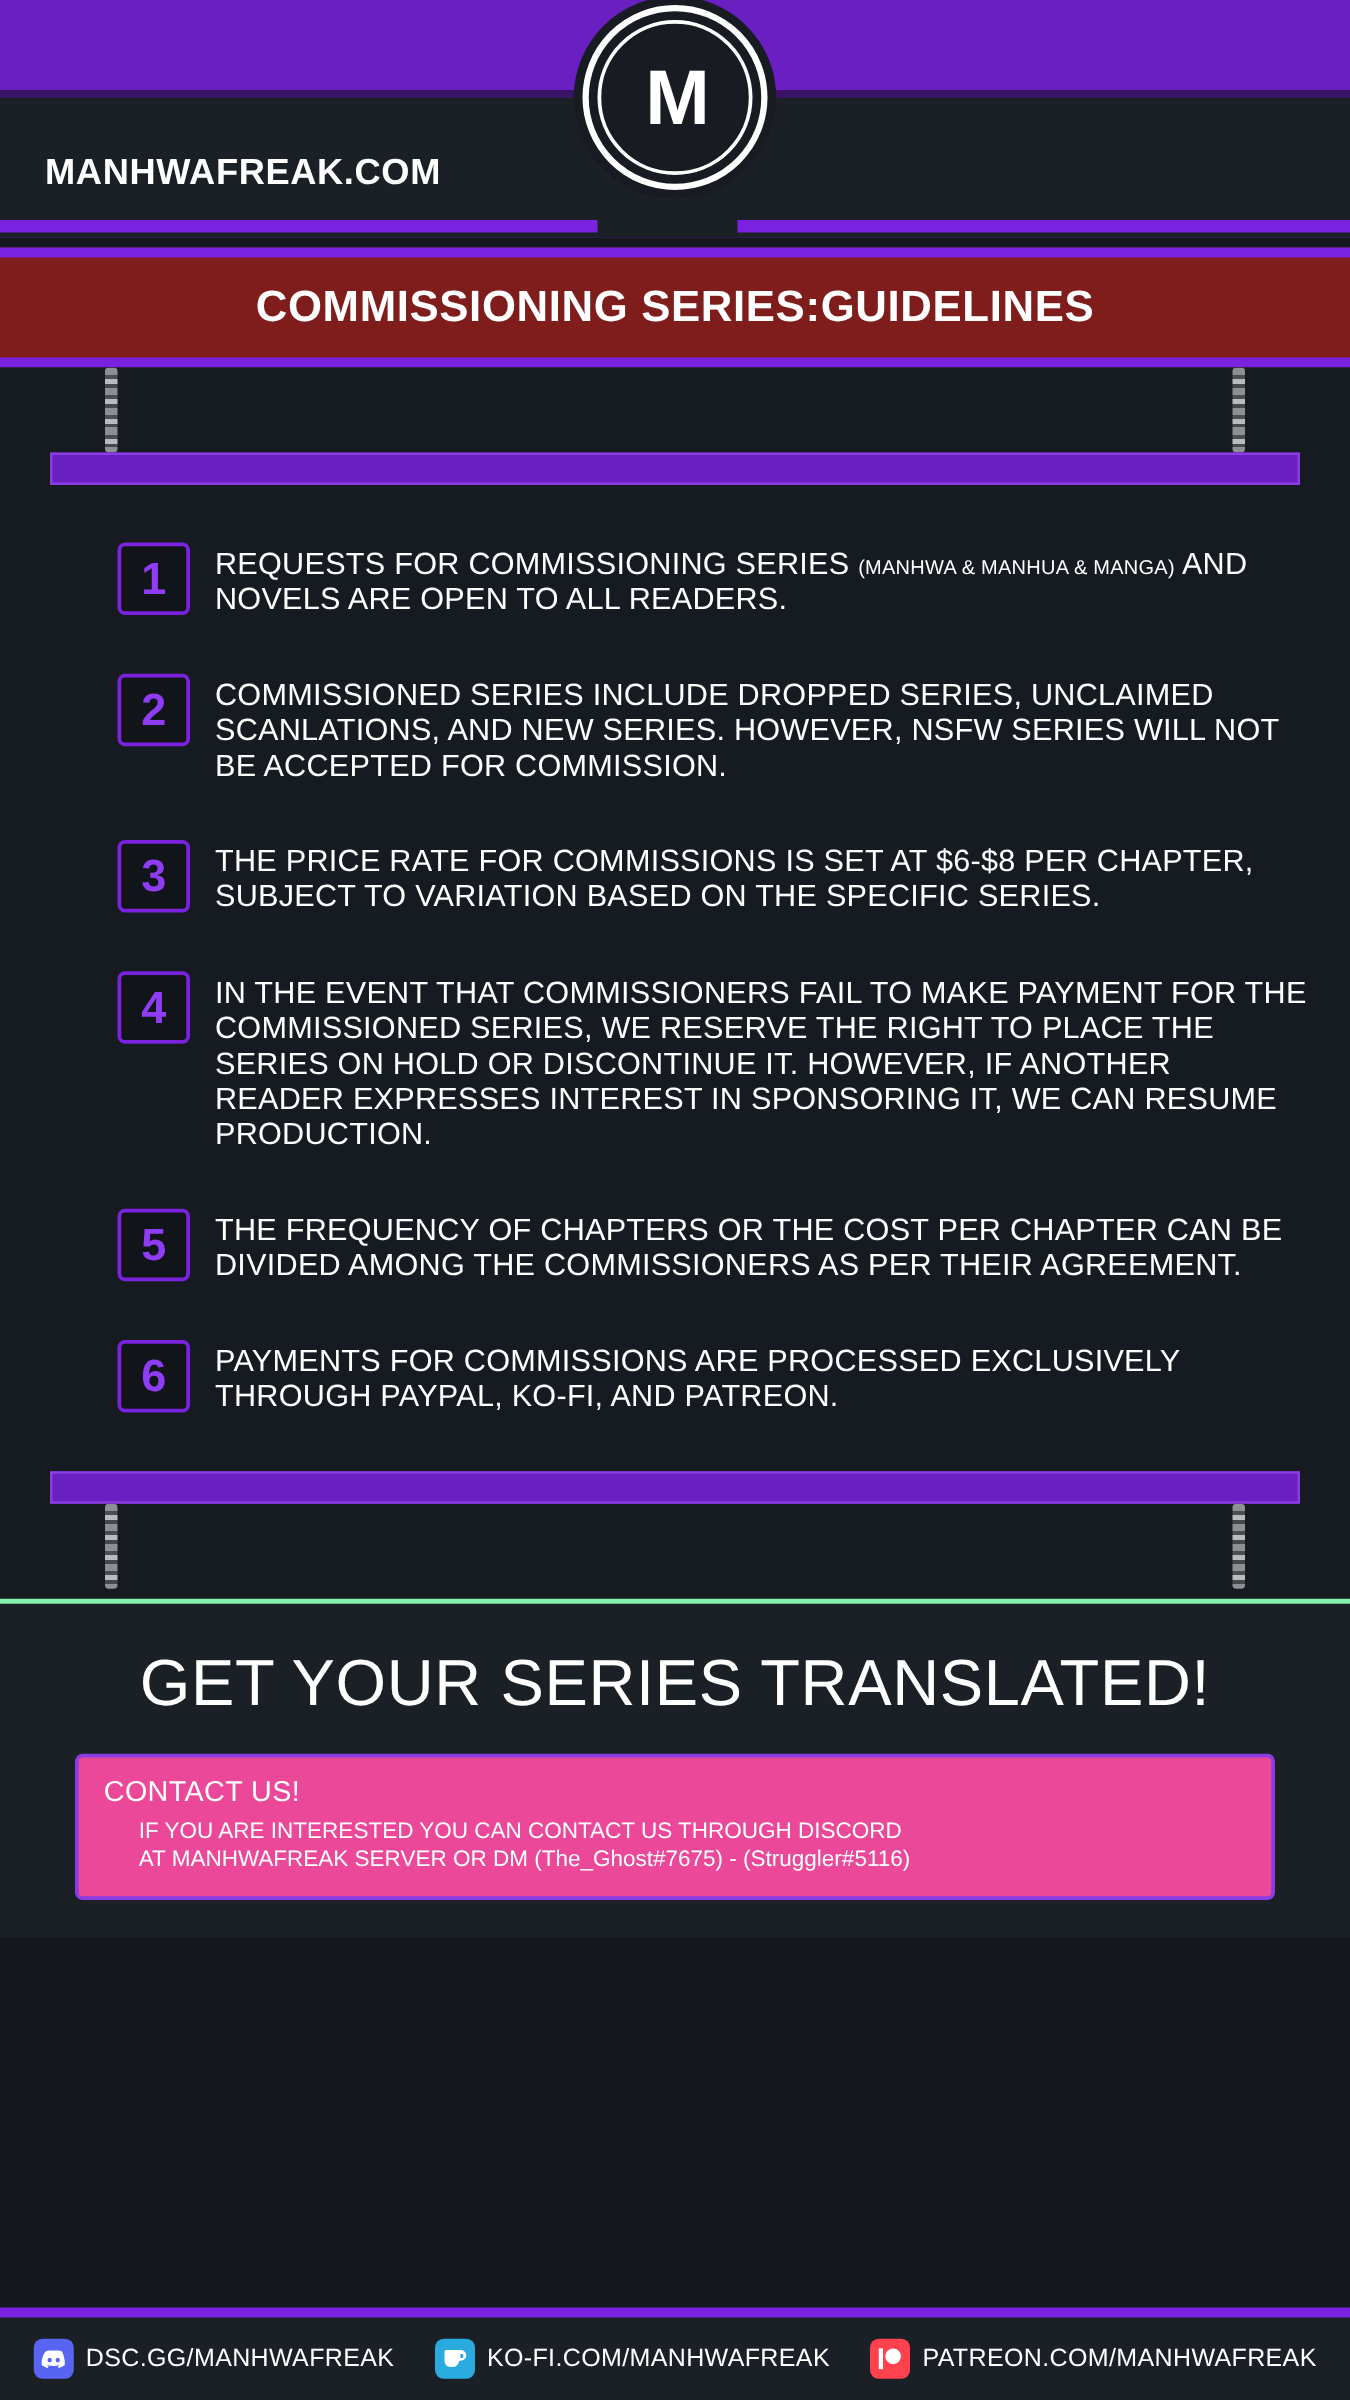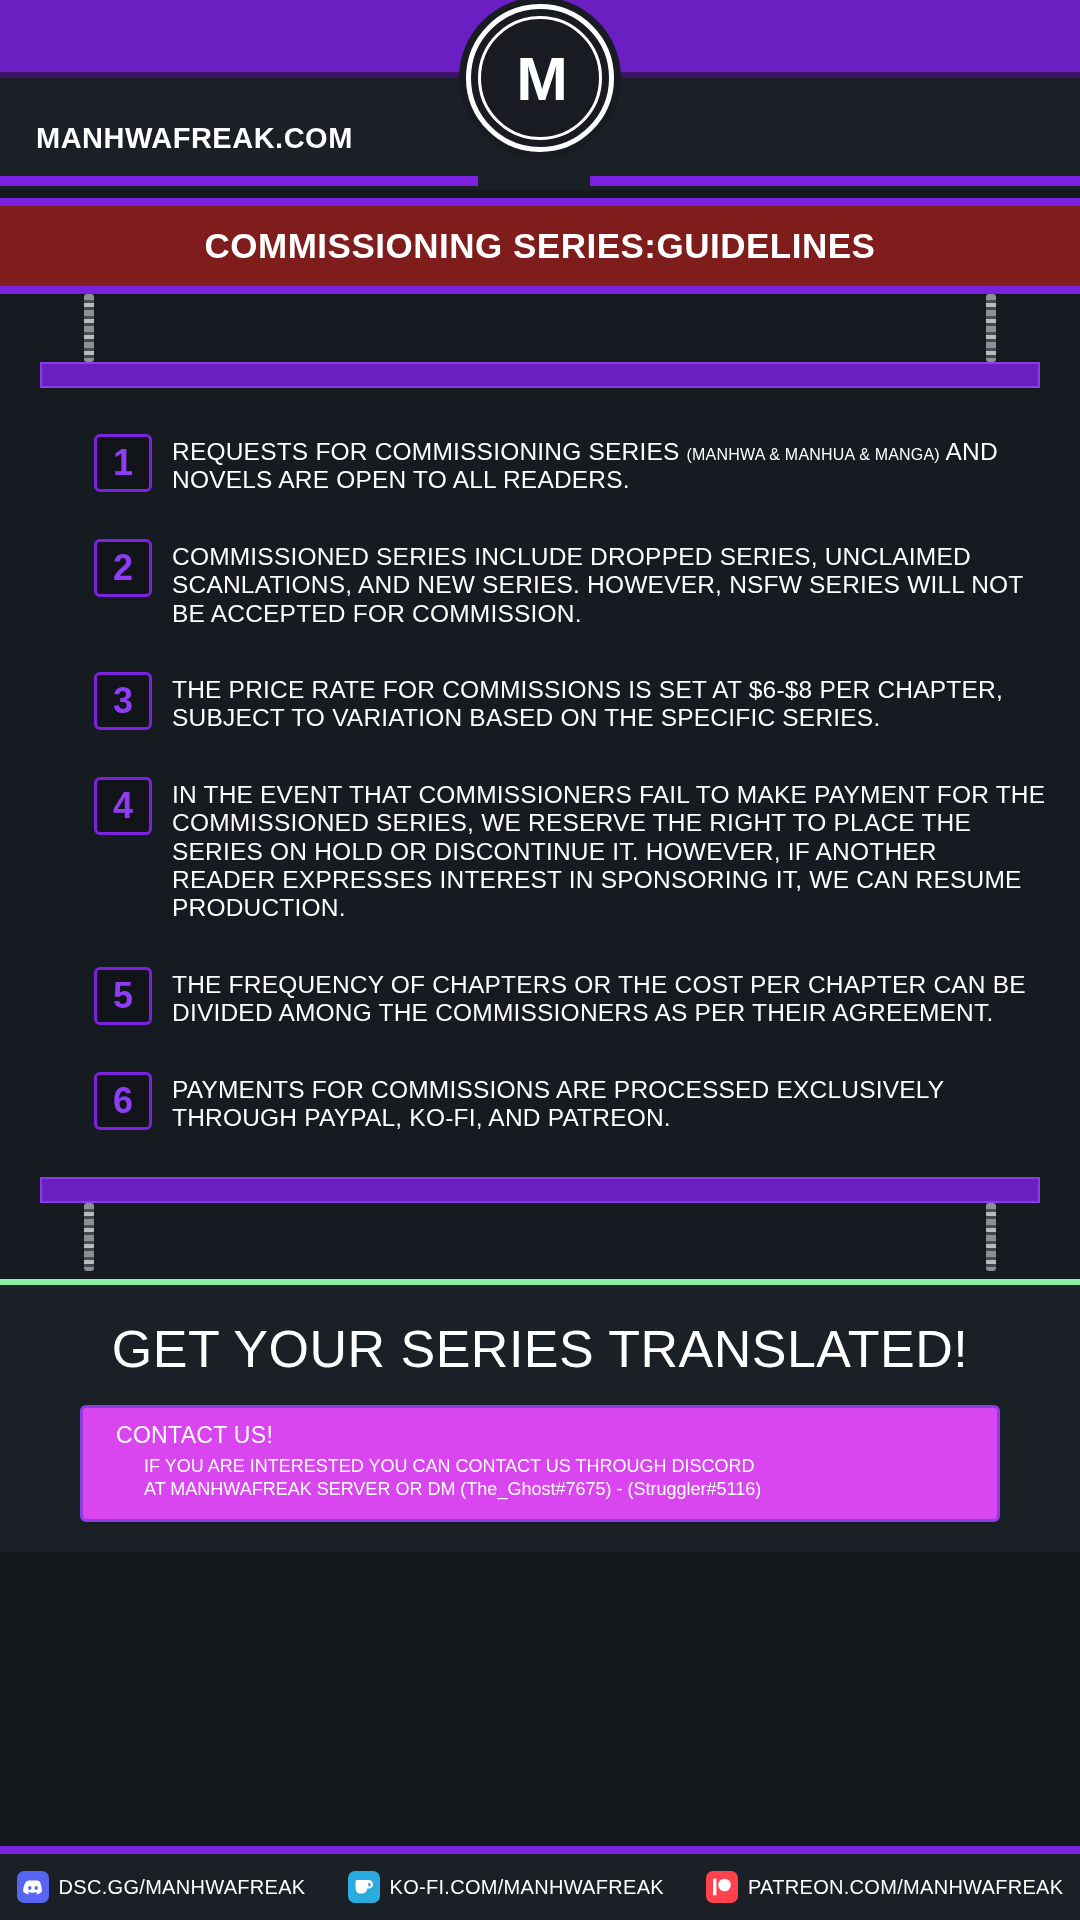--- a/index.html
+++ b/index.html
@@ -195,37 +195,37 @@
   }
   .chains-bottom {
     position: relative;
     height: 66px;
   }
 
   
   .promo {
     position: relative;
     background: #1b2027;
-    border-top: 6px solid #86efac;
+    border-top: 4px solid #86efac;
     padding: 34px 0 30px 0;
   }
   .promo h2 {
     color: #ffffff;
     text-align: center;
     font-size: 52px;
     font-weight: normal;
     letter-spacing: 0.5px;
     margin-bottom: 26px;
   }
   .contact-box {
-    margin: 0 80px;
+    margin: 0 60px;
     border: 3px solid #8a3de0;
     border-radius: 6px;
-    padding: 14px 20px 18px 33px;
-    background: #d946ef;
+    padding: 14px 20px 18px 20px;
+    background: #ec4899;
   }
   .contact-title {
     color: #ffffff;
     font-size: 23px;
     letter-spacing: 0.3px;
     margin-bottom: 6px;
   }
   .contact-lines {
     color: #ffffff;
     font-size: 18px;
@@ -236,21 +236,21 @@
   
   .social-bar {
     position: absolute;
     left: 0; right: 0; bottom: 0;
     height: 74px;
     background: #1b2027;
     border-top: 8px solid #7b22e0;
     display: flex;
     align-items: center;
     justify-content: center;
-    gap: 42px;
+    gap: 32px;
   }
   .social {
     display: flex;
     align-items: center;
     gap: 10px;
   }
   .social-label {
     color: #ffffff;
     font-size: 20px;
     letter-spacing: 0.3px;

